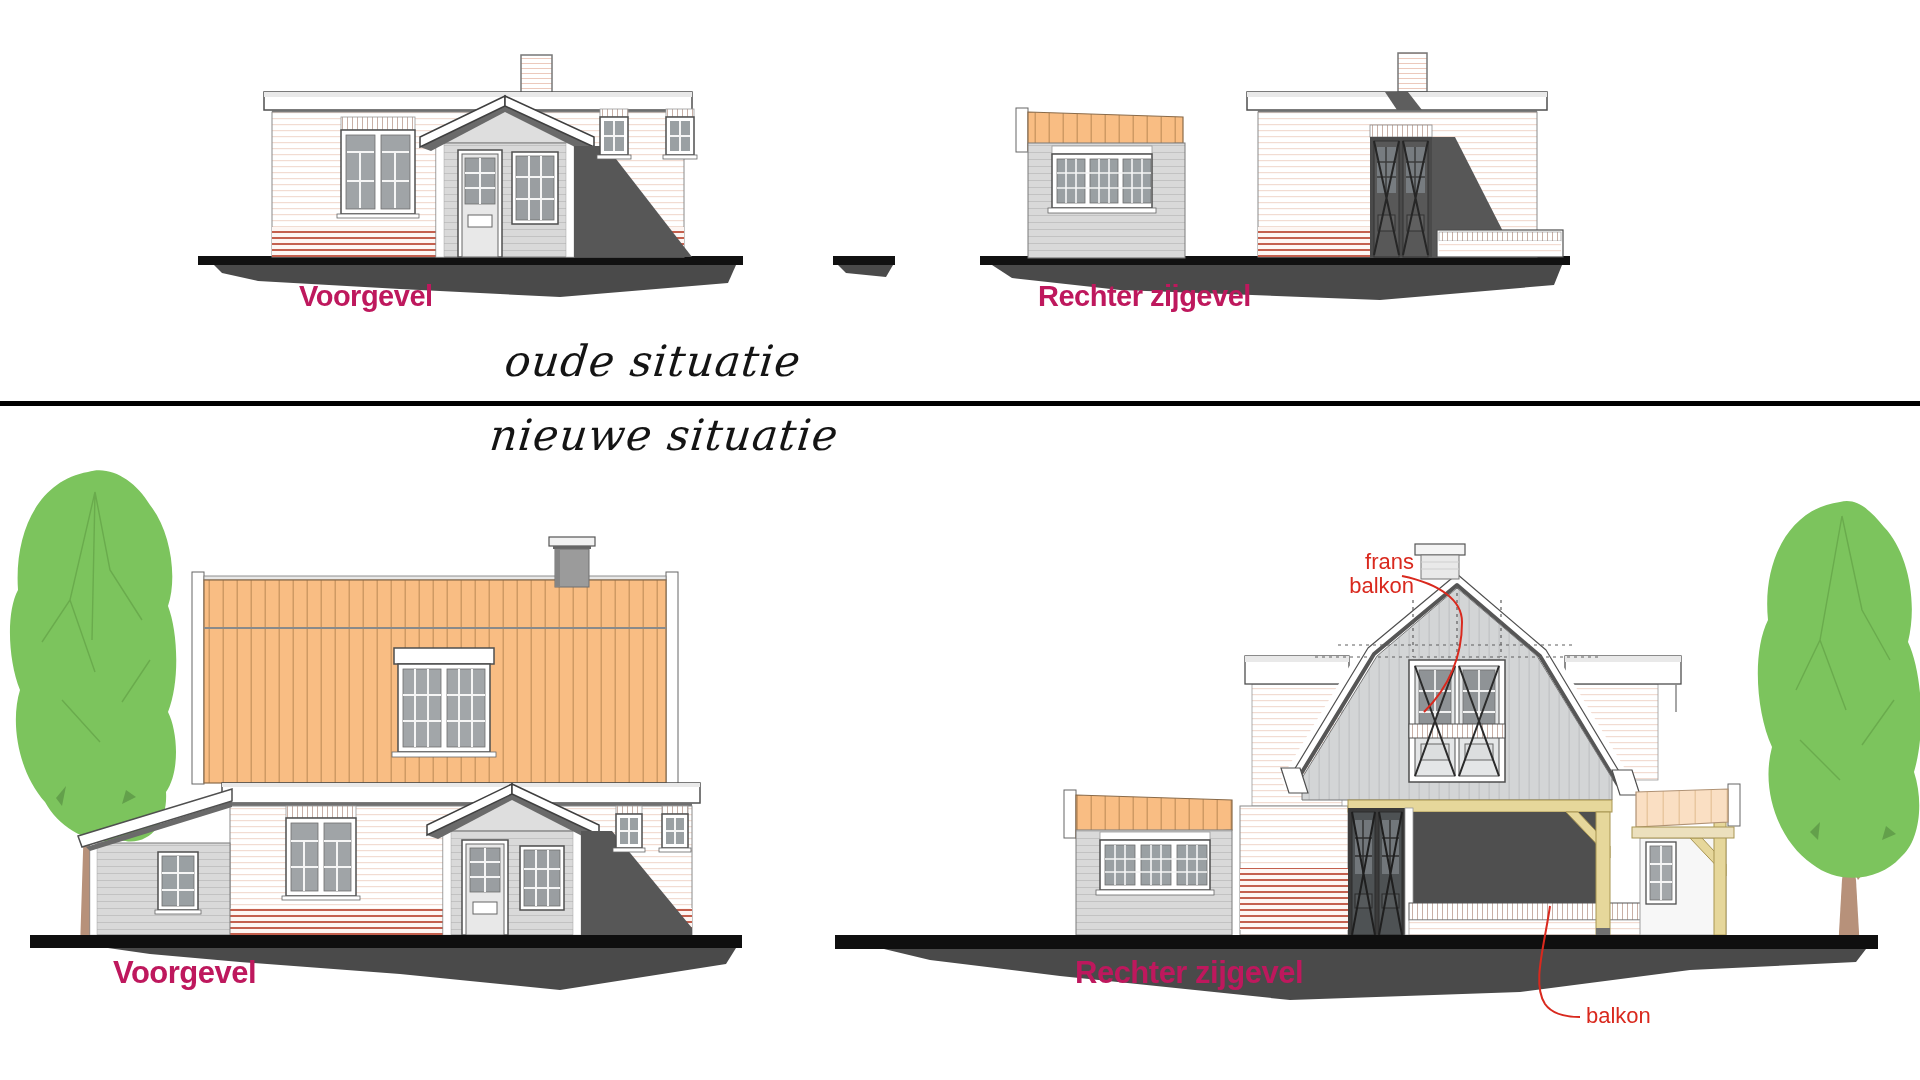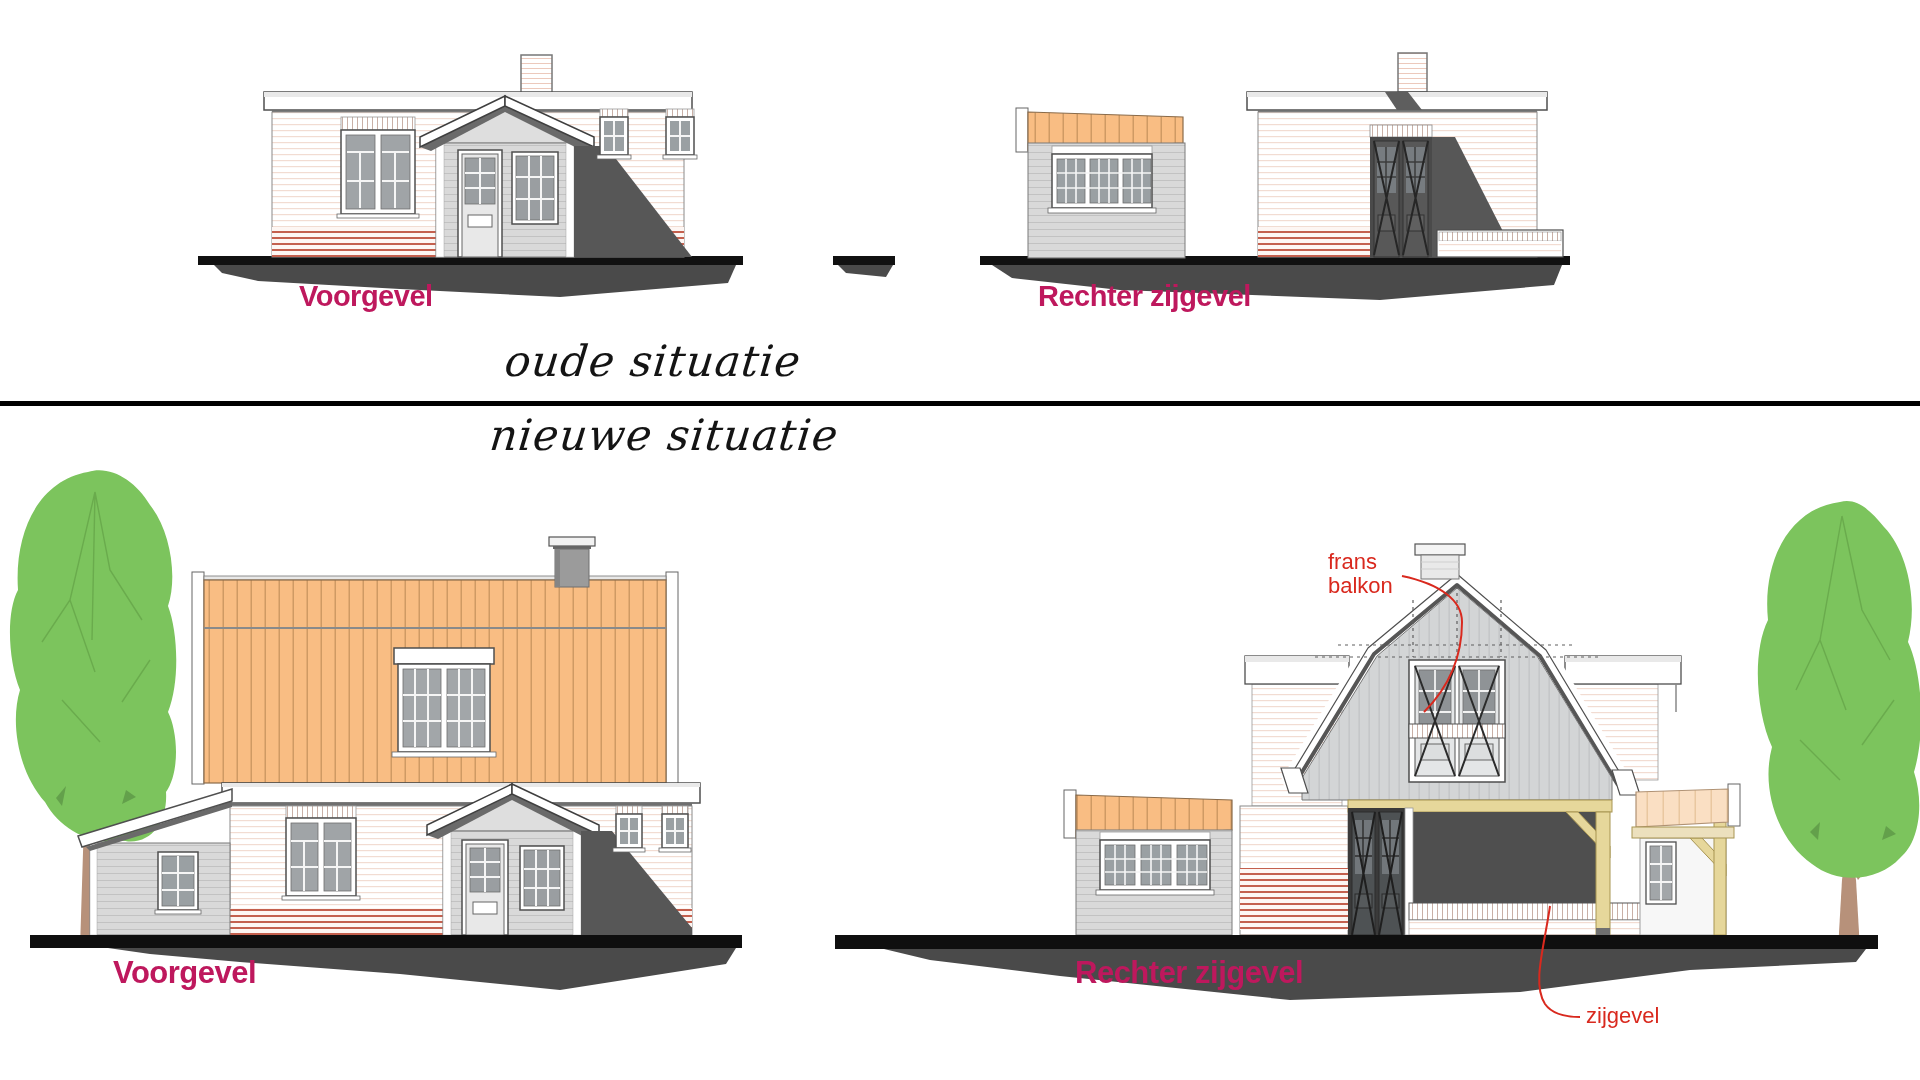--- a/index.html
+++ b/index.html
@@ -5,21 +5,21 @@
   html,body{margin:0;padding:0;background:#fff;}
   .canvas{position:relative;width:1920px;height:1080px;background:#ffffff;overflow:hidden;
           font-family:"Liberation Sans",sans-serif;}
   .canvas svg{position:absolute;left:0;top:0;}
   .lbl{position:absolute;font-weight:bold;color:#be185d;letter-spacing:-0.5px;white-space:nowrap;}
   .lbl-top{font-size:29px;}
   .lbl-bot{font-size:31px;}
   .script{position:absolute;font-family:"DejaVu Serif",serif;font-style:italic;font-size:43px;
           color:#141414;transform:skewX(-6deg);letter-spacing:1px;white-space:nowrap;text-align:center;}
   .ann{position:absolute;color:#d9291e;font-size:22px;line-height:1.08;font-weight:normal;}
-  .ann-wrap{width:86px;}
+  .ann-wrap{width:86px;text-align:right;}
 </style>
 </head>
 <body>
 
 <div class="canvas">
 
 <svg width="1920" height="1080" viewBox="0 0 1920 1080">
 <defs>
   <pattern id="pinstripe" width="6" height="6" patternUnits="userSpaceOnUse">
     <rect width="6" height="6" fill="#ffffff"></rect>
@@ -389,15 +389,15 @@
 
 <div class="script" style="left:505px;top:336px;width:270px;">oude situatie</div>
 <div class="script" style="left:490px;top:410px;width:290px;">nieuwe situatie</div>
 
 <div class="lbl lbl-top" style="left:299px;top:280px;">Voorgevel</div>
 <div class="lbl lbl-top" style="left:1038px;top:280px;">Rechter zijgevel</div>
 <div class="lbl lbl-bot" style="left:113px;top:955px;">Voorgevel</div>
 <div class="lbl lbl-bot" style="left:1075px;top:955px;">Rechter zijgevel</div>
 
 <div class="ann ann-wrap" style="left:1328px;top:550px;">frans balkon</div>
-<div class="ann" style="left:1586px;top:1004px;">zijgevel</div>
+<div class="ann" style="left:1586px;top:1004px;">balkon</div>
 
 </div>
 
 </body></html>

